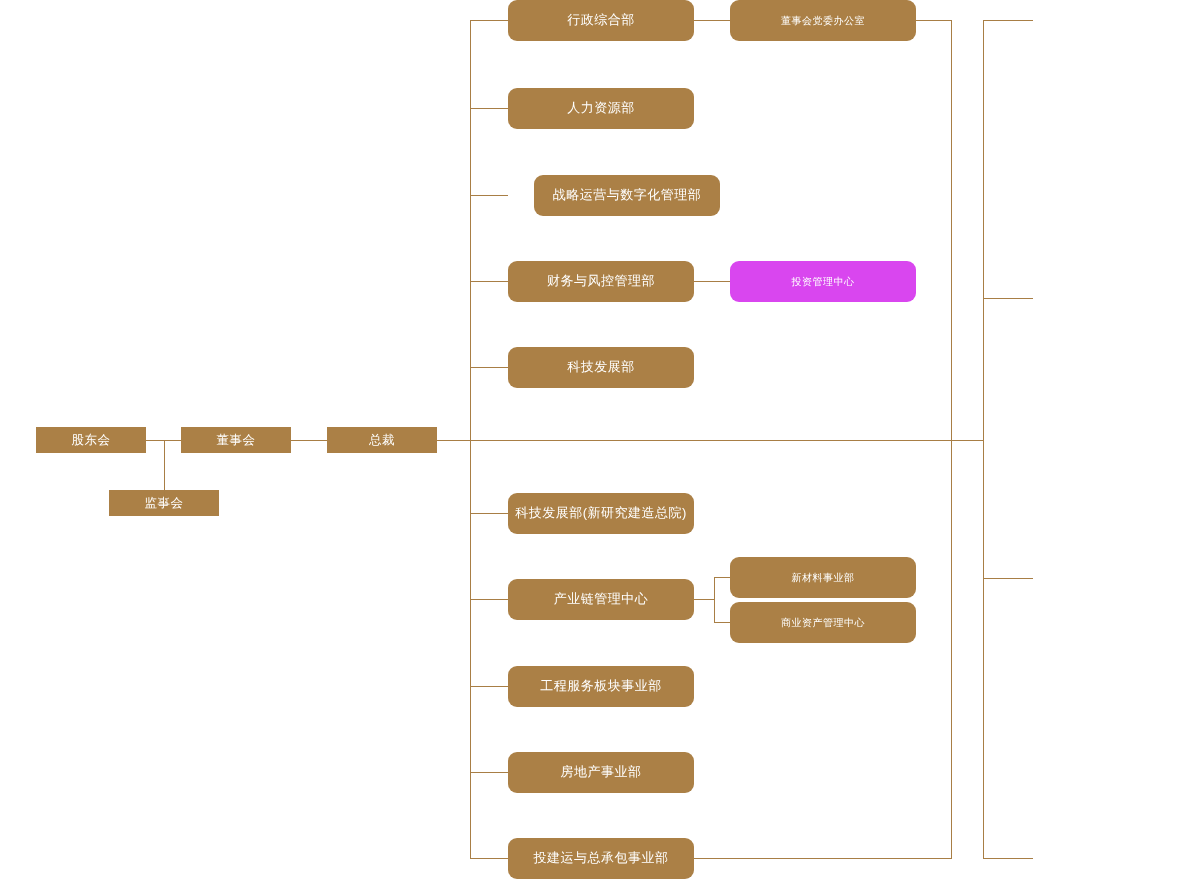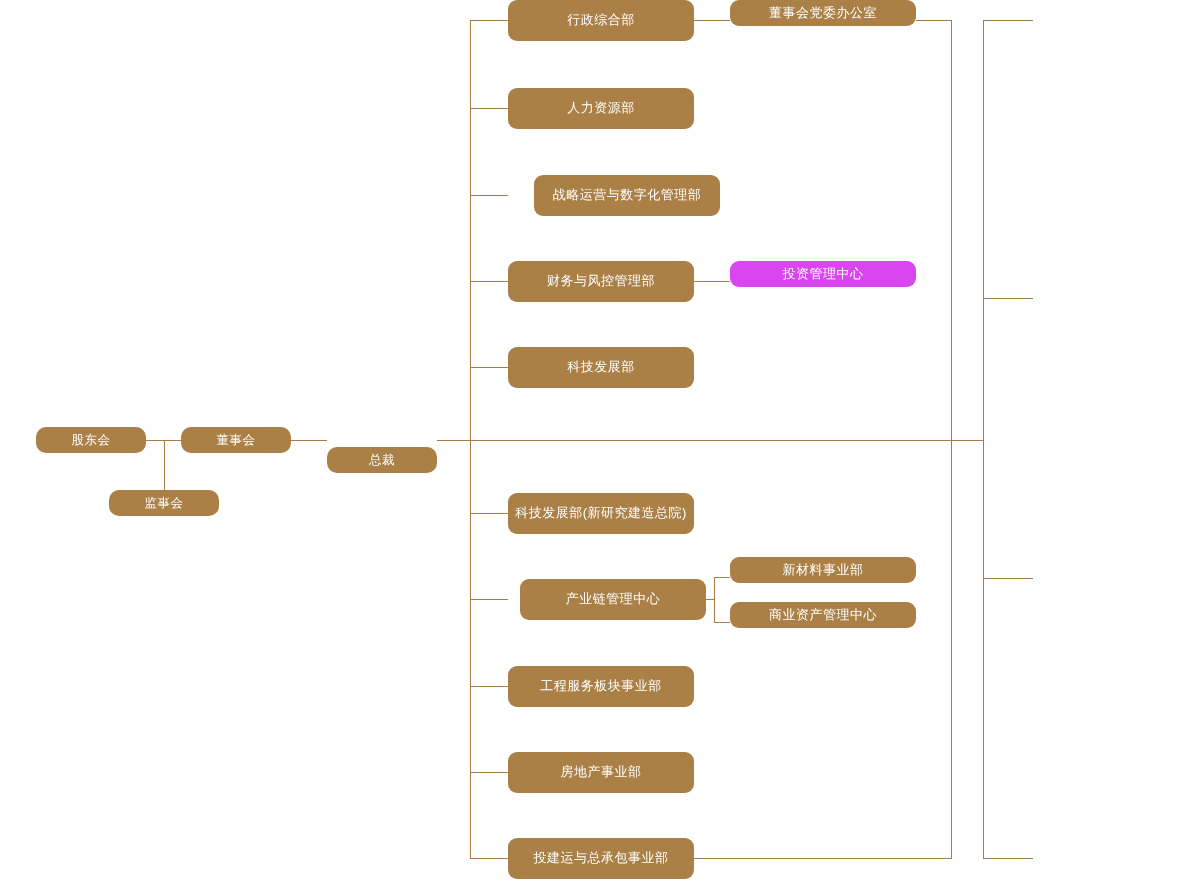--- a/index.html
+++ b/index.html
@@ -38,52 +38,52 @@
     justify-content: center;
     text-align: left;
     line-height: 1.15;
     white-space: nowrap;
     letter-spacing: 0.5px;
     -webkit-font-smoothing: antialiased;
   }
   .node.lvl0 {
     width: 110px;
     height: 26px;
-    border-radius: 10px;
+    border-radius: 0;
     font-size: 12.5px;
   }
   .node.lvl1 {
     width: 186px;
     height: 41px;
     font-size: 13px;
   }
   .node.lvl2 {
     width: 186px;
-    height: 26px;
-    font-size: 13px;
+    height: 41px;
+    font-size: 10px;
   }
   .node .label {
     display: block;
     padding: 0 6px;
   }
 </style>
 </head>
 <body>
 
 <div id="canvas" style="background: rgb(255, 255, 255);">
 
   <div class="node lvl0" style="left: 36px; top: 427px; background: rgb(171, 128, 70); color: rgb(255, 255, 255);">
     <span class="label">股东会</span>
   </div>
 
   <div class="node lvl0" style="left: 181px; top: 427px; background: rgb(171, 128, 70); color: rgb(255, 255, 255);">
     <span class="label">董事会</span>
   </div>
 
-  <div class="node lvl0" style="left: 327px; top: 427px; background: rgb(171, 128, 70); color: rgb(255, 255, 255); margin-top: 20px;">
+  <div class="node lvl0" style="left: 327px; top: 427px; background: rgb(171, 128, 70); color: rgb(255, 255, 255);">
     <span class="label">总裁</span>
   </div>
 
   <div class="node lvl0" style="left: 109px; top: 490px; background: rgb(171, 128, 70); color: rgb(255, 255, 255);">
     <span class="label">监事会</span>
   </div>
 
   <div class="line h" style="left: 146px; top: 440px; width: 35px; background: rgb(168, 126, 69);"></div>
   <div class="line h" style="left: 291px; top: 440px; width: 36px; background: rgb(168, 126, 69);"></div>
   <div class="line v" style="left: 164px; top: 440px; height: 63px; background: rgb(168, 126, 69);"></div>
@@ -119,21 +119,21 @@
   </div>
 
   <div class="node lvl1" style="left: 508px; top: 347px; background: rgb(171, 128, 70); color: rgb(255, 255, 255);">
     <span class="label">科技发展部</span>
   </div>
 
   <div class="node lvl1" style="left: 508px; top: 493px; background: rgb(171, 128, 70); color: rgb(255, 255, 255);">
     <span class="label">科技发展部(新研究建造总院)</span>
   </div>
 
-  <div class="node lvl1" style="left: 508px; top: 579px; background: rgb(171, 128, 70); color: rgb(255, 255, 255); margin-left: 12px;">
+  <div class="node lvl1" style="left: 508px; top: 579px; background: rgb(171, 128, 70); color: rgb(255, 255, 255);">
     <span class="label">产业链管理中心</span>
   </div>
 
   <div class="node lvl1" style="left: 508px; top: 666px; background: rgb(171, 128, 70); color: rgb(255, 255, 255);">
     <span class="label">工程服务板块事业部</span>
   </div>
 
   <div class="node lvl1" style="left: 508px; top: 752px; background: rgb(171, 128, 70); color: #ffffff;">
     <span class="label">房地产事业部</span>
   </div>

